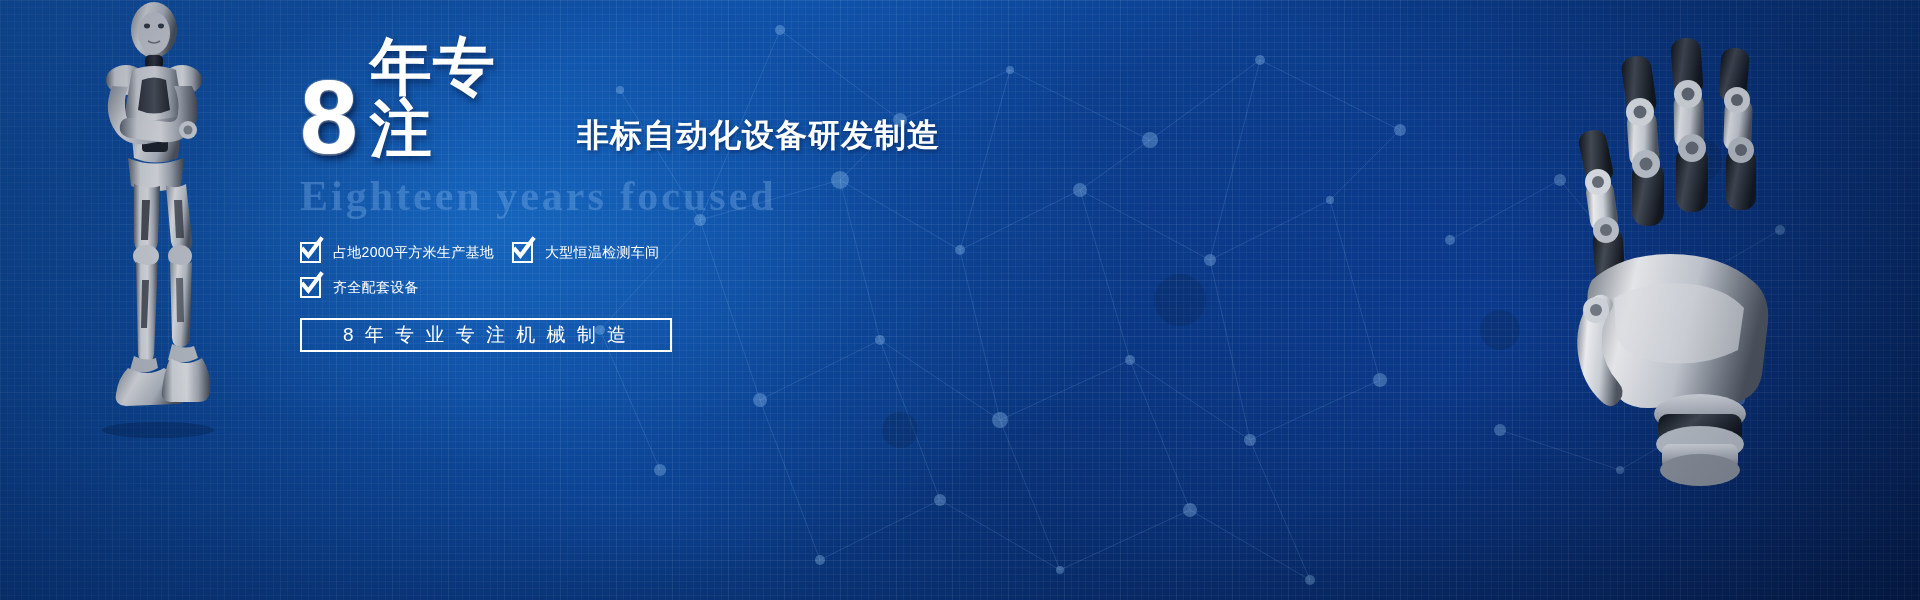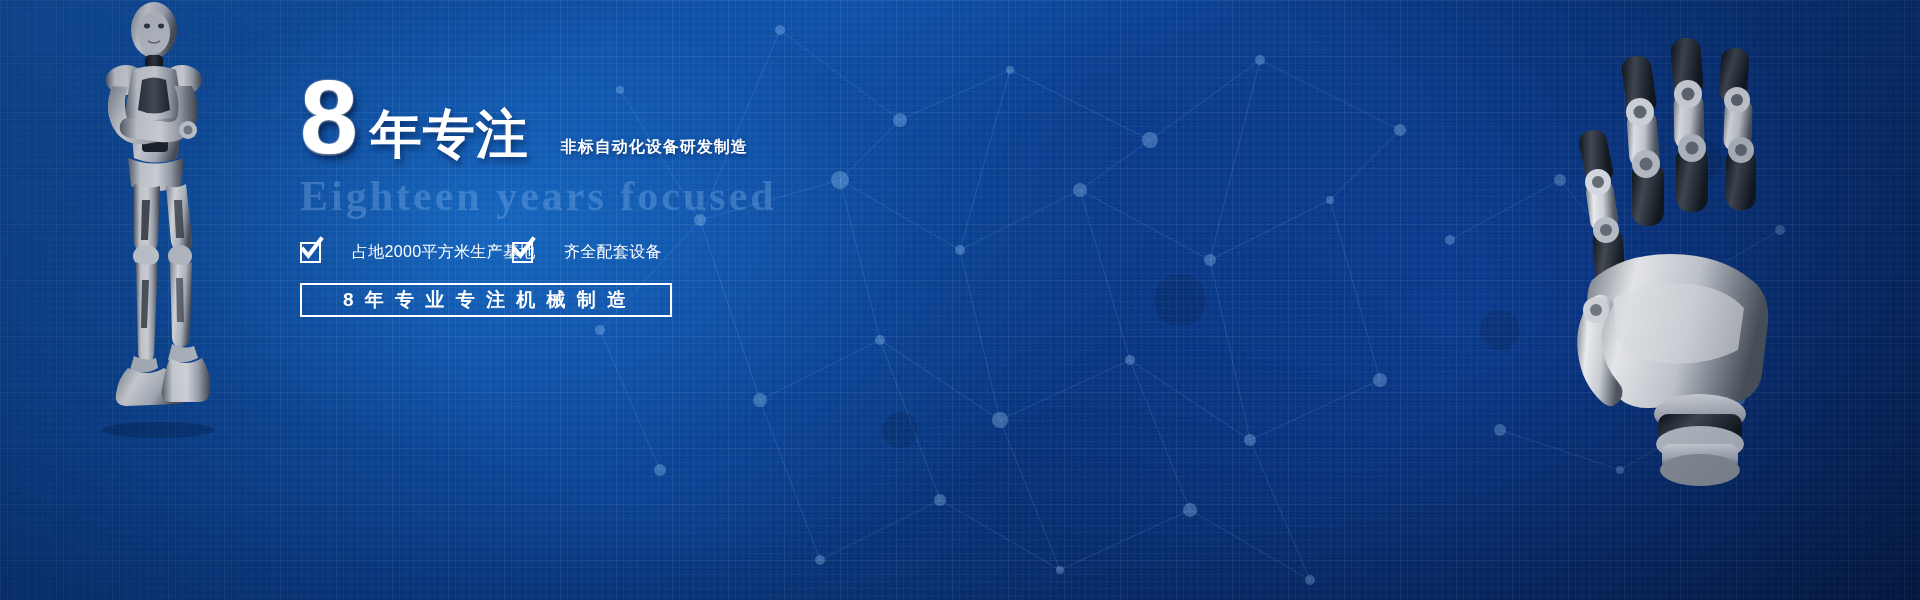--- a/index.html
+++ b/index.html
@@ -71,31 +71,31 @@
     color: #ffffff;
     letter-spacing: -2px;
     text-shadow:
       0 0 2px rgba(255,255,255,0.9),
       3px 5px 7px rgba(0,20,60,0.75),
       0 2px 0 rgba(255,255,255,0.5);
     position: relative;
     top: 2px;
   }
   .headline-cn {
-    font-size: 52px;
+    font-size: 62px;
     line-height: 1;
     font-weight: 700;
     color: #ffffff;
     letter-spacing: 1px;
     text-shadow: 2px 4px 6px rgba(0,20,60,0.55);
     position: relative;
     top: -4px;
   }
   .headline-sub {
-    font-size: 16px;
+    font-size: 32px;
     font-weight: 700;
     color: #ffffff;
     letter-spacing: 1px;
     padding-bottom: 6px;
     margin-left: 18px;
     white-space: nowrap;
     text-shadow: 1px 2px 4px rgba(0,20,60,0.5);
   }
   .ghost-en {
     margin-top: 8px;
@@ -129,40 +129,39 @@
   }
   .check-box svg {
     position: absolute;
     left: -3px;
     top: -7px;
     width: 25px;
     height: 25px;
     overflow: visible;
   }
   .feature-label {
-    font-size: 16px;
+    font-size: 14px;
     color: #ffffff;
     letter-spacing: 0.3px;
     white-space: nowrap;
-    margin-left: 19px;
   }
 
   
   .slogan-bar {
     margin-top: 20px;
     width: 368px;
     height: 30px;
     border: 2px solid #ffffff;
     display: flex;
     align-items: center;
     justify-content: center;
   }
   .slogan-text {
     font-size: 19px;
-    font-weight: 700;
+    font-weight: 400;
     color: #ffffff;
     letter-spacing: 3px;
     white-space: nowrap;
   }
 
   
   .robot-left {
     position: absolute;
     left: 62px;
     top: 0px;
@@ -407,20 +406,28 @@
             </svg>
         </span>
         <span class="feature-label">占地2000平方米生产基地</span>
       </div>
       <div class="feature">
         <span class="check-box">
           <svg viewBox="0 0 24 24">
               <path d="M4 12 L9 18 L21 2" stroke="#ffffff" stroke-width="4" fill="none" stroke-linecap="square"></path>
             </svg>
         </span>
+        <span class="feature-label">大型恒温检测车间</span>
+      </div>
+      <div class="feature">
+        <span class="check-box">
+          <svg viewBox="0 0 24 24">
+              <path d="M4 12 L9 18 L21 2" stroke="#ffffff" stroke-width="4" fill="none" stroke-linecap="square"></path>
+            </svg>
+        </span>
         <span class="feature-label">齐全配套设备</span>
       </div>
     </div>
 
     <div class="slogan-bar">
       <span class="slogan-text">8 年 专 业 专 注 机 械 制 造</span>
     </div>
 
   </div>
 </div>

